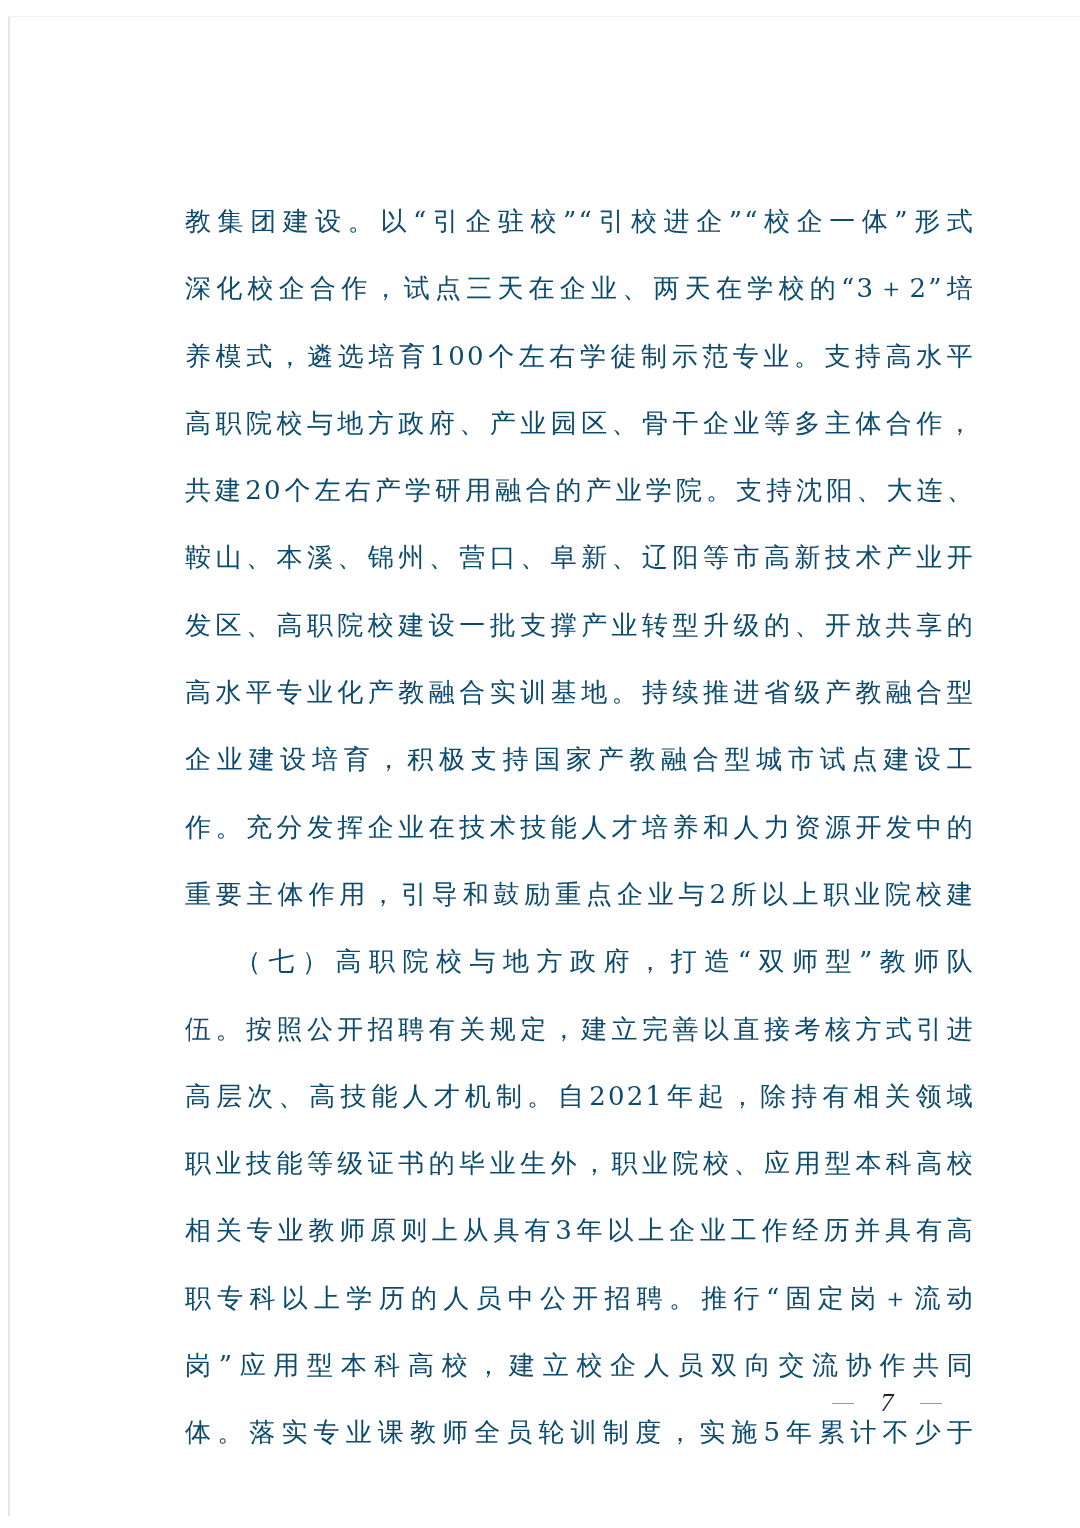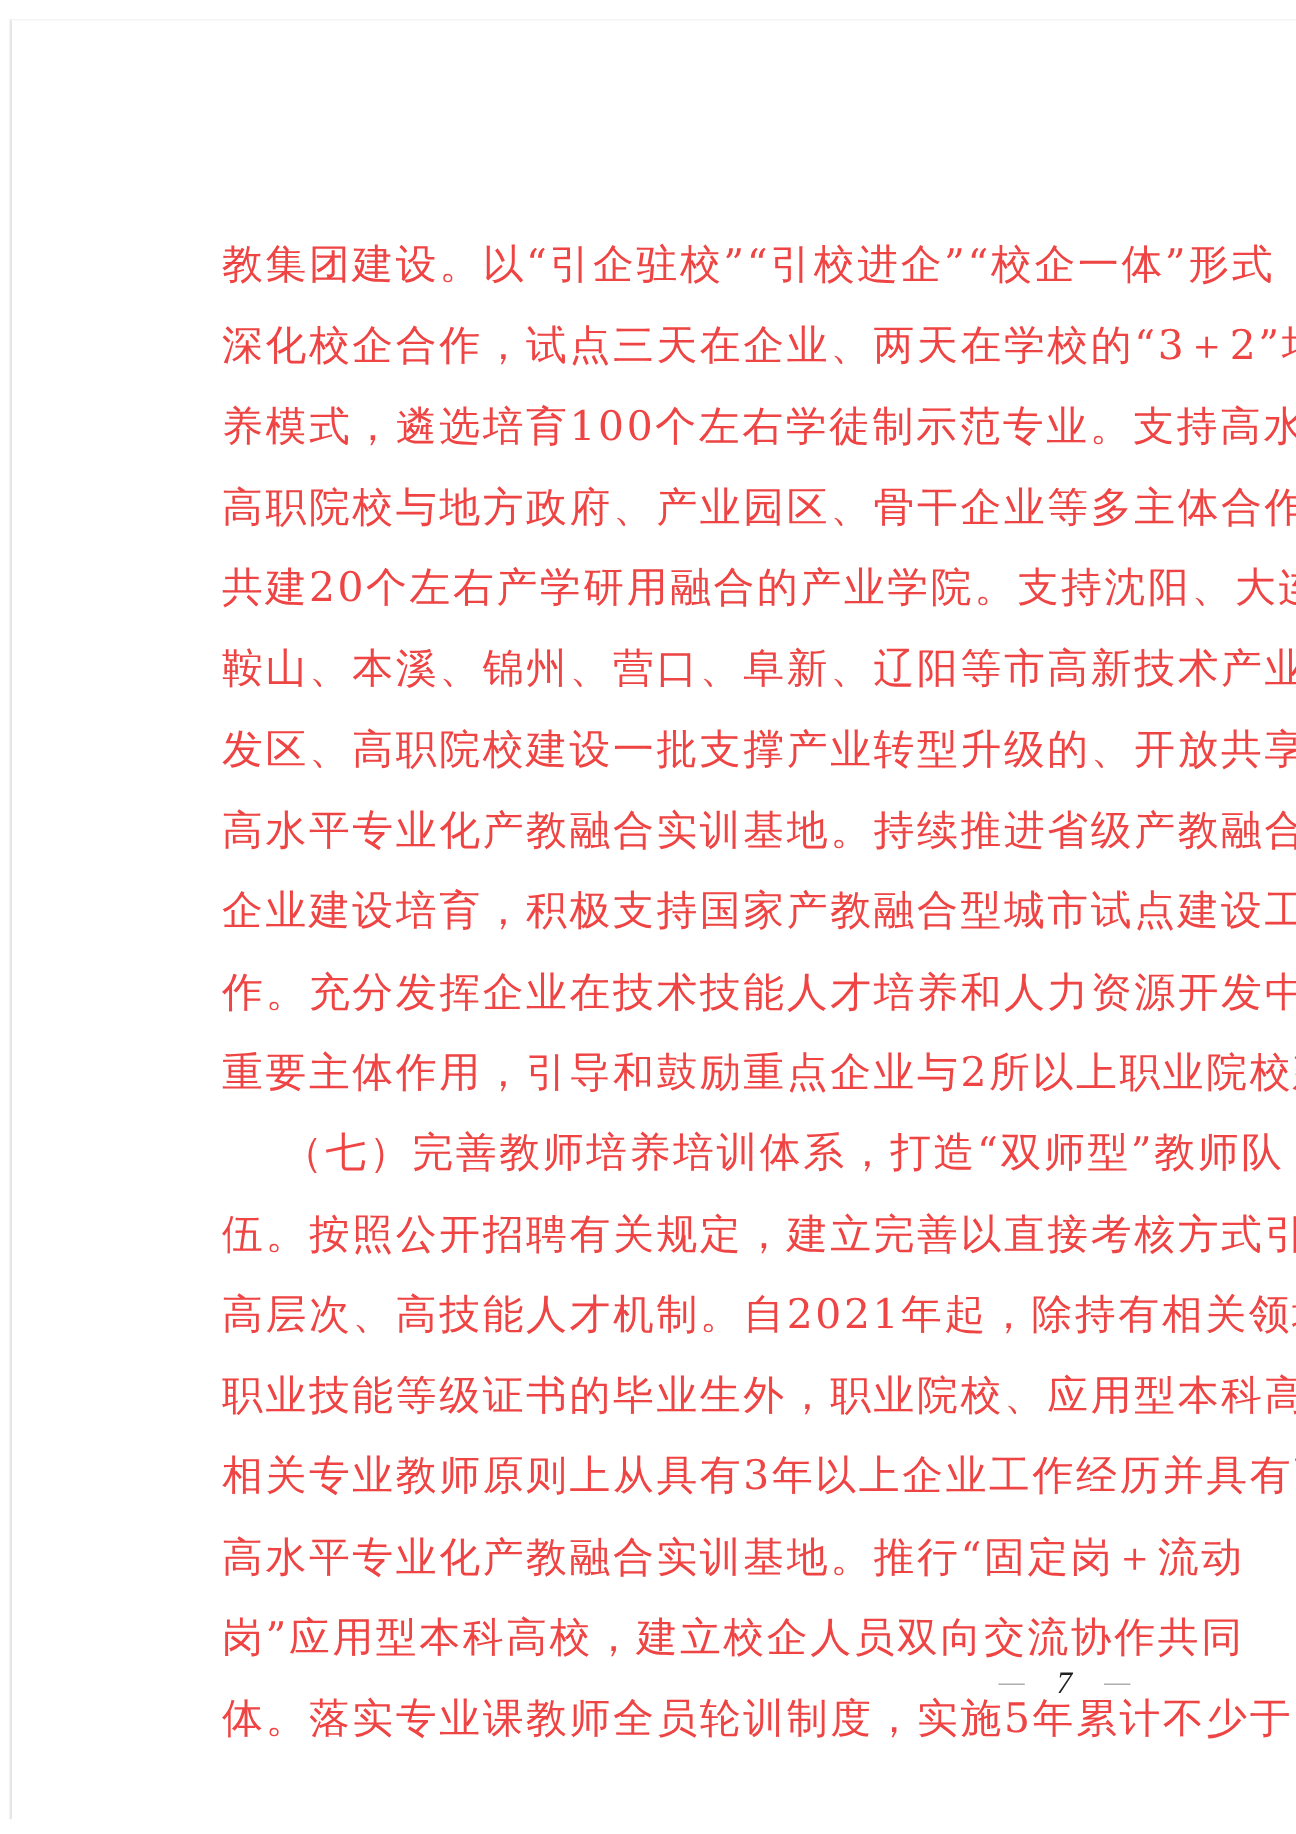--- a/index.html
+++ b/index.html
@@ -40,26 +40,26 @@
     }
     .text-block {
       position: absolute;
       left: 185px;
       top: 196px;
       width: 790px;
     }
     .line {
       height: 67.3px;
       line-height: 50px;
-      font-size: 34px;
+      font-size: 26px;
       letter-spacing: 2.2px;
       white-space: nowrap;
       text-align: justify;
       text-align-last: justify;
-      color: #ef4444;
+      color: #0c4a6e;
     }
     .line.last {
       text-align-last: left;
     }
     .line.indent {
       padding-left: 50px;
     }
     .page-footer {
       position: absolute;
       left: 832px;
@@ -95,26 +95,26 @@
     <div class="line">深化校企合作，试点三天在企业、两天在学校的“3＋2”培</div>
     <div class="line">养模式，遴选培育100个左右学徒制示范专业。支持高水平</div>
     <div class="line">高职院校与地方政府、产业园区、骨干企业等多主体合作，</div>
     <div class="line">共建20个左右产学研用融合的产业学院。支持沈阳、大连、</div>
     <div class="line">鞍山、本溪、锦州、营口、阜新、辽阳等市高新技术产业开</div>
     <div class="line">发区、高职院校建设一批支撑产业转型升级的、开放共享的</div>
     <div class="line">高水平专业化产教融合实训基地。持续推进省级产教融合型</div>
     <div class="line">企业建设培育，积极支持国家产教融合型城市试点建设工</div>
     <div class="line">作。充分发挥企业在技术技能人才培养和人力资源开发中的</div>
     <div class="line">重要主体作用，引导和鼓励重点企业与2所以上职业院校建</div>
-    <div class="line indent">（七）完善教师培养培训体系，打造“双师型”教师队</div>
+    <div class="line indent">（七）高职院校与地方政府，打造“双师型”教师队</div>
     <div class="line">伍。按照公开招聘有关规定，建立完善以直接考核方式引进</div>
     <div class="line">高层次、高技能人才机制。自2021年起，除持有相关领域</div>
     <div class="line">职业技能等级证书的毕业生外，职业院校、应用型本科高校</div>
     <div class="line">相关专业教师原则上从具有3年以上企业工作经历并具有高</div>
-    <div class="line">高水平专业化产教融合实训基地。推行“固定岗＋流动</div>
+    <div class="line">职专科以上学历的人员中公开招聘。推行“固定岗＋流动</div>
     <div class="line">岗”应用型本科高校，建立校企人员双向交流协作共同</div>
     <div class="line">体。落实专业课教师全员轮训制度，实施5年累计不少于</div>
 
   </div>
 
   <div class="page-footer">
     <span class="dash"></span>
     <span class="page-num">7</span>
     <span class="dash"></span>
   </div>

